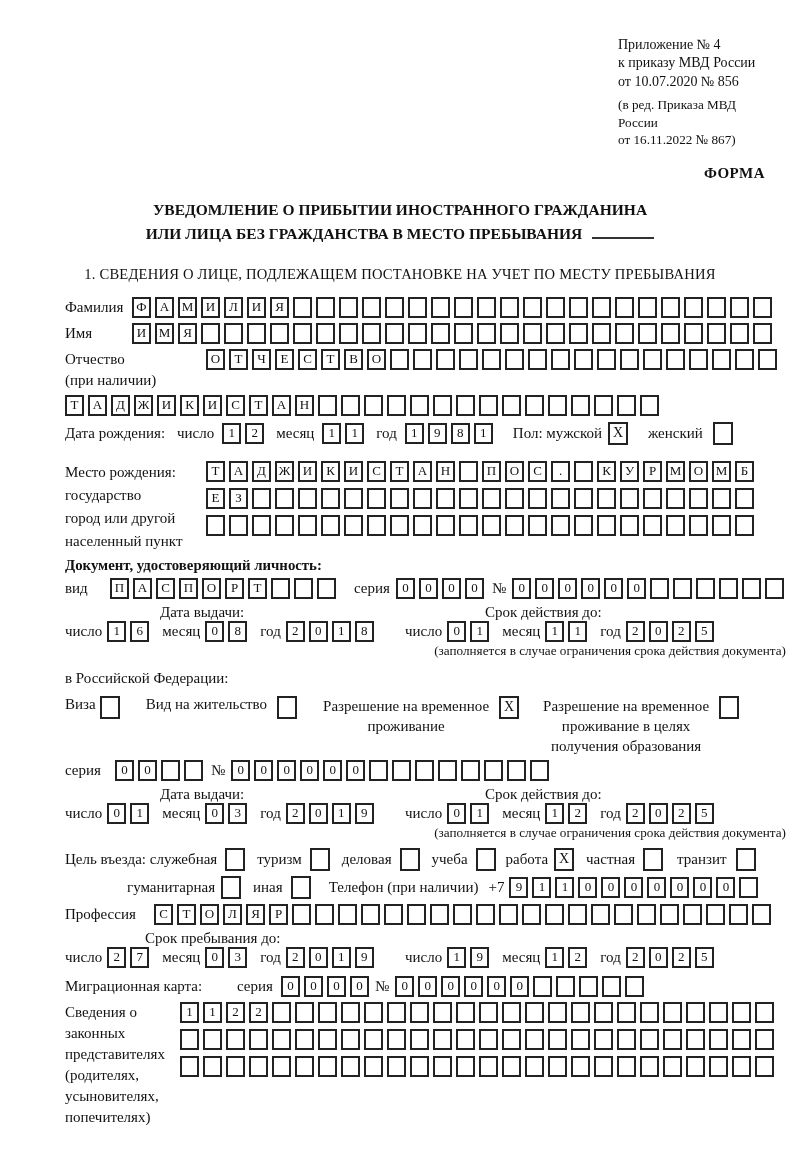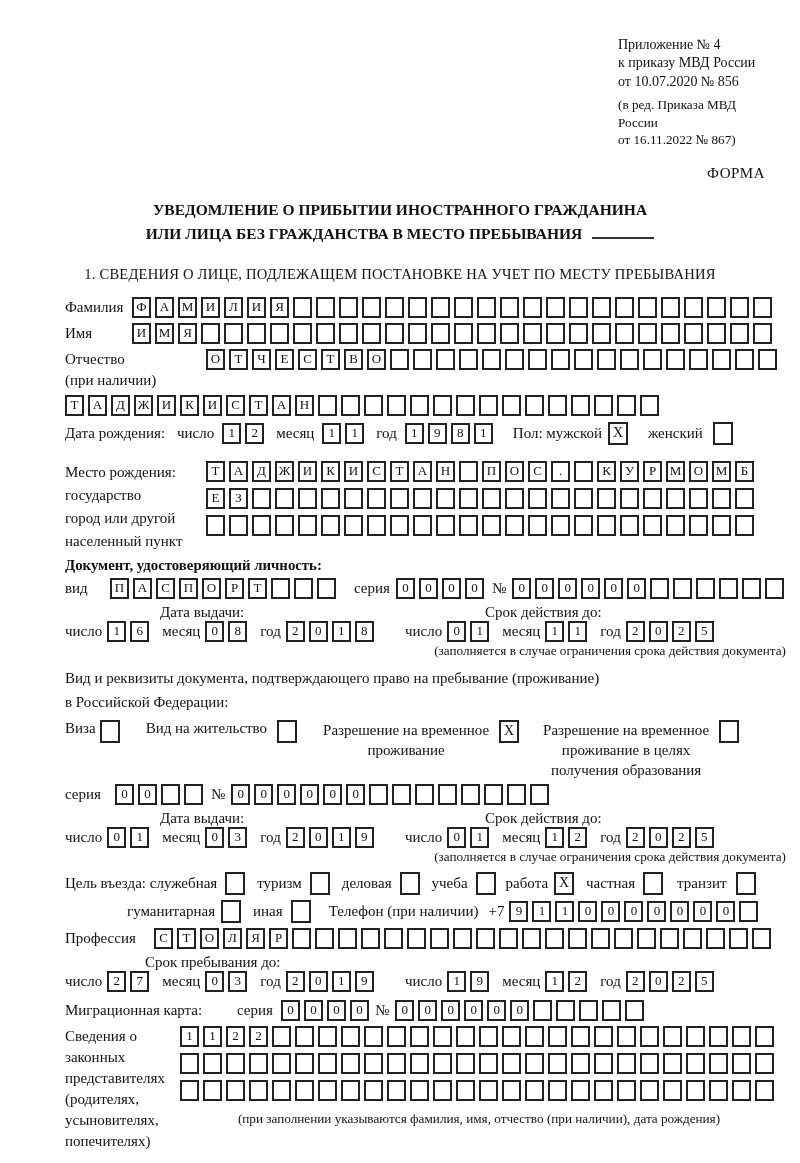--- a/index.html
+++ b/index.html
@@ -1,20 +1,20 @@
 <!DOCTYPE html>
 <html><head>
 <meta charset="utf-8">
 <style>
   html,body{margin:0;padding:0;background:#e8e8e8;}
   .page{width:800px;height:1163px;margin:0 auto;background:#ffffff;color:#111;
         font-family:"Liberation Serif","DejaVu Serif",serif;overflow:hidden;position:relative;}
   .ref{margin:36px 30px 0 618px;font-size:14px;line-height:1.32;}
   .ref2{margin-top:5px;font-size:13.2px;}
-  .forma{font-weight:normal;text-align:right;padding-right:35px;margin-top:16px;font-size:15px;letter-spacing:.5px;}
+  .forma{font-weight:bold;text-align:right;padding-right:35px;margin-top:16px;font-size:15px;letter-spacing:.5px;}
   .title{text-align:center;font-weight:bold;font-size:15.5px;line-height:1.55;margin-top:16px;}
   .tline{display:inline-block;width:62px;border-bottom:2px solid #333;margin-left:10px;vertical-align:baseline;}
   .sec1{text-align:center;font-weight:normal;font-size:14.6px;margin-top:20px;letter-spacing:.2px;}
   .content{padding:14px 6px 0 65px;}
   .row{display:flex;align-items:center;margin-bottom:5px;font-size:15px;white-space:nowrap;}
   .row.top{align-items:flex-start;margin-bottom:4px;}
   .lblcol{flex:0 0 auto;line-height:21px;}
   .w67{width:67px;flex:0 0 67px;}
   .w117{width:117px;flex:0 0 117px;}
   .w141{width:141px;flex:0 0 141px;}
@@ -399,21 +399,20 @@
             <span class="cell">2</span>
             <span class="cell">0</span>
             <span class="cell">2</span>
             <span class="cell">5</span>
           </span>
       </div>
     </div>
     <div class="note">(заполняется в случае ограничения срока действия документа)</div>
 
     <div class="plain">
-      <div>Вид и реквизиты документа, подтверждающего право на пребывание (проживание)</div>
       <div>в Российской Федерации:</div>
     </div>
 
     <div class="row top" style="margin-top:6px;">
       <span>Виза</span>
       <span class="boxes cb" style="margin-left:4px;">
           <span class="cell"></span>
         </span>
       <span style="margin-left:22px;margin-right:10px;">Вид на жительство</span>
       <span class="boxes cb">
@@ -755,18 +754,17 @@
             <span class="cell"></span>
             <span class="cell"></span>
             <span class="cell"></span>
             <span class="cell"></span>
             <span class="cell"></span>
             <span class="cell"></span>
             <span class="cell"></span>
             <span class="cell"></span>
             <span class="cell"></span>
           </span>
-        <span class="repnote">(при заполнении указываются фамилия, имя, отчество (при наличии), дата рождения)</span>
       </span>
     </div>
 
   </div>
 </div>
 
 </body></html>

